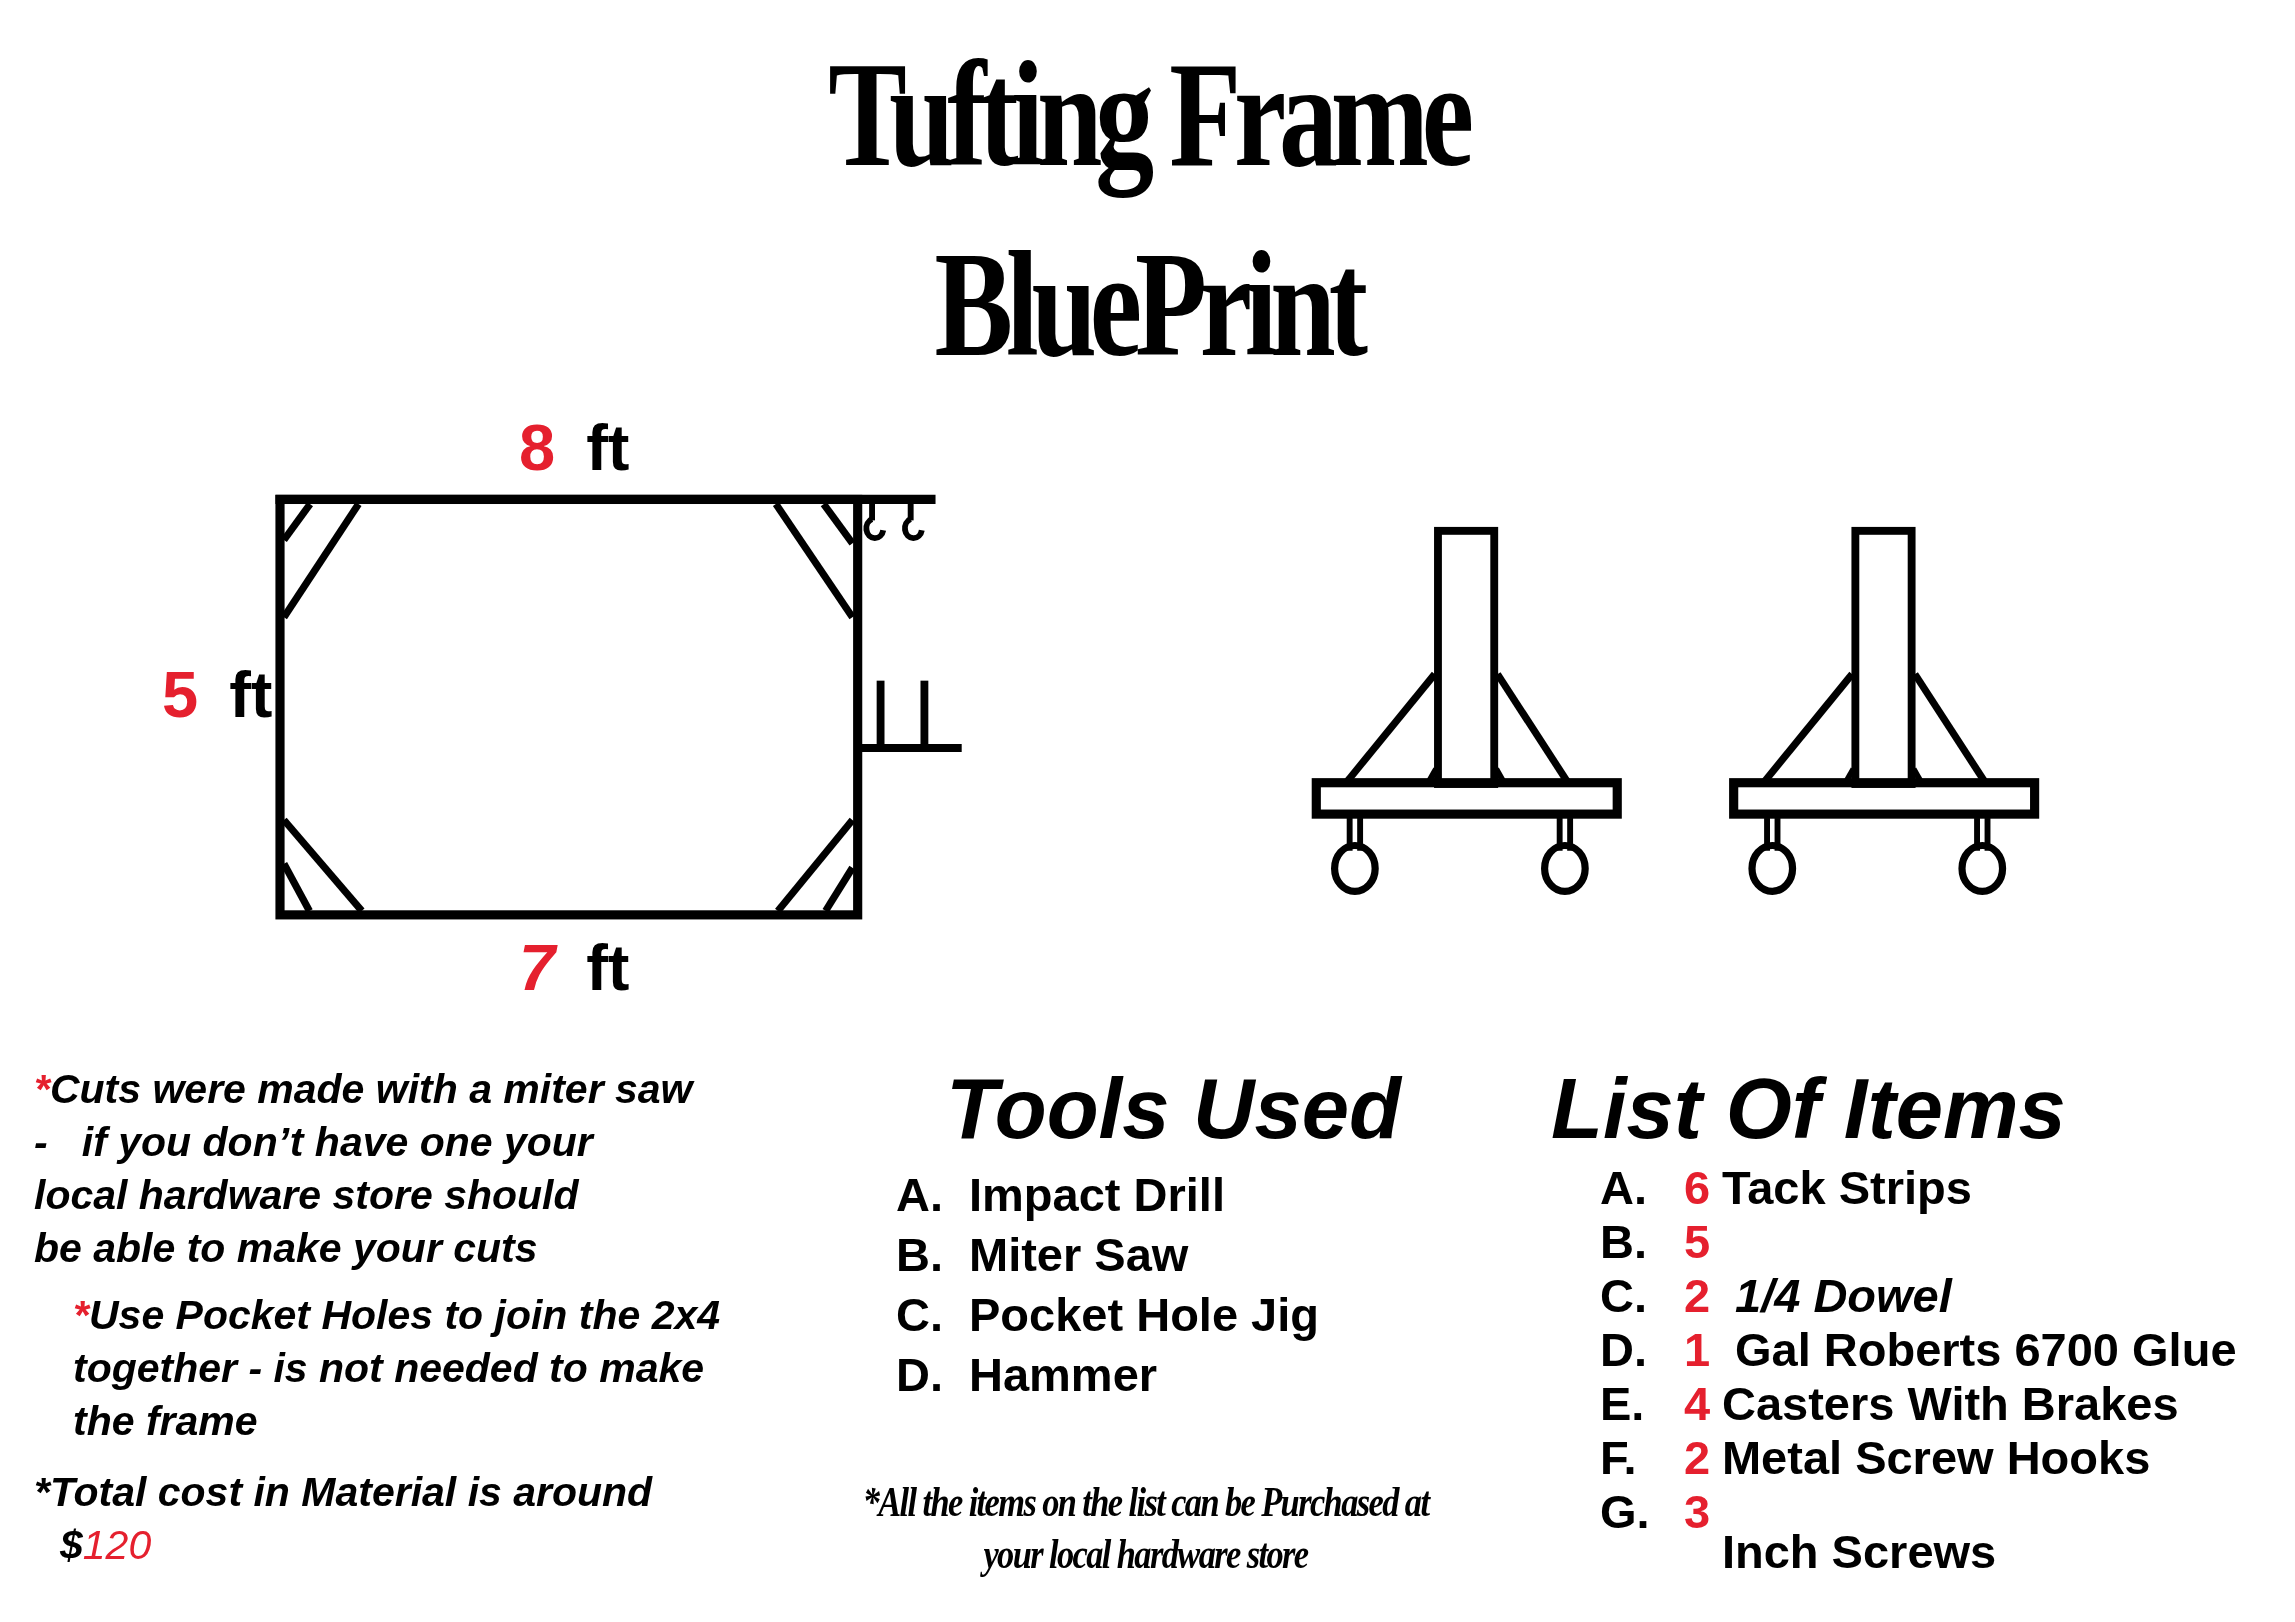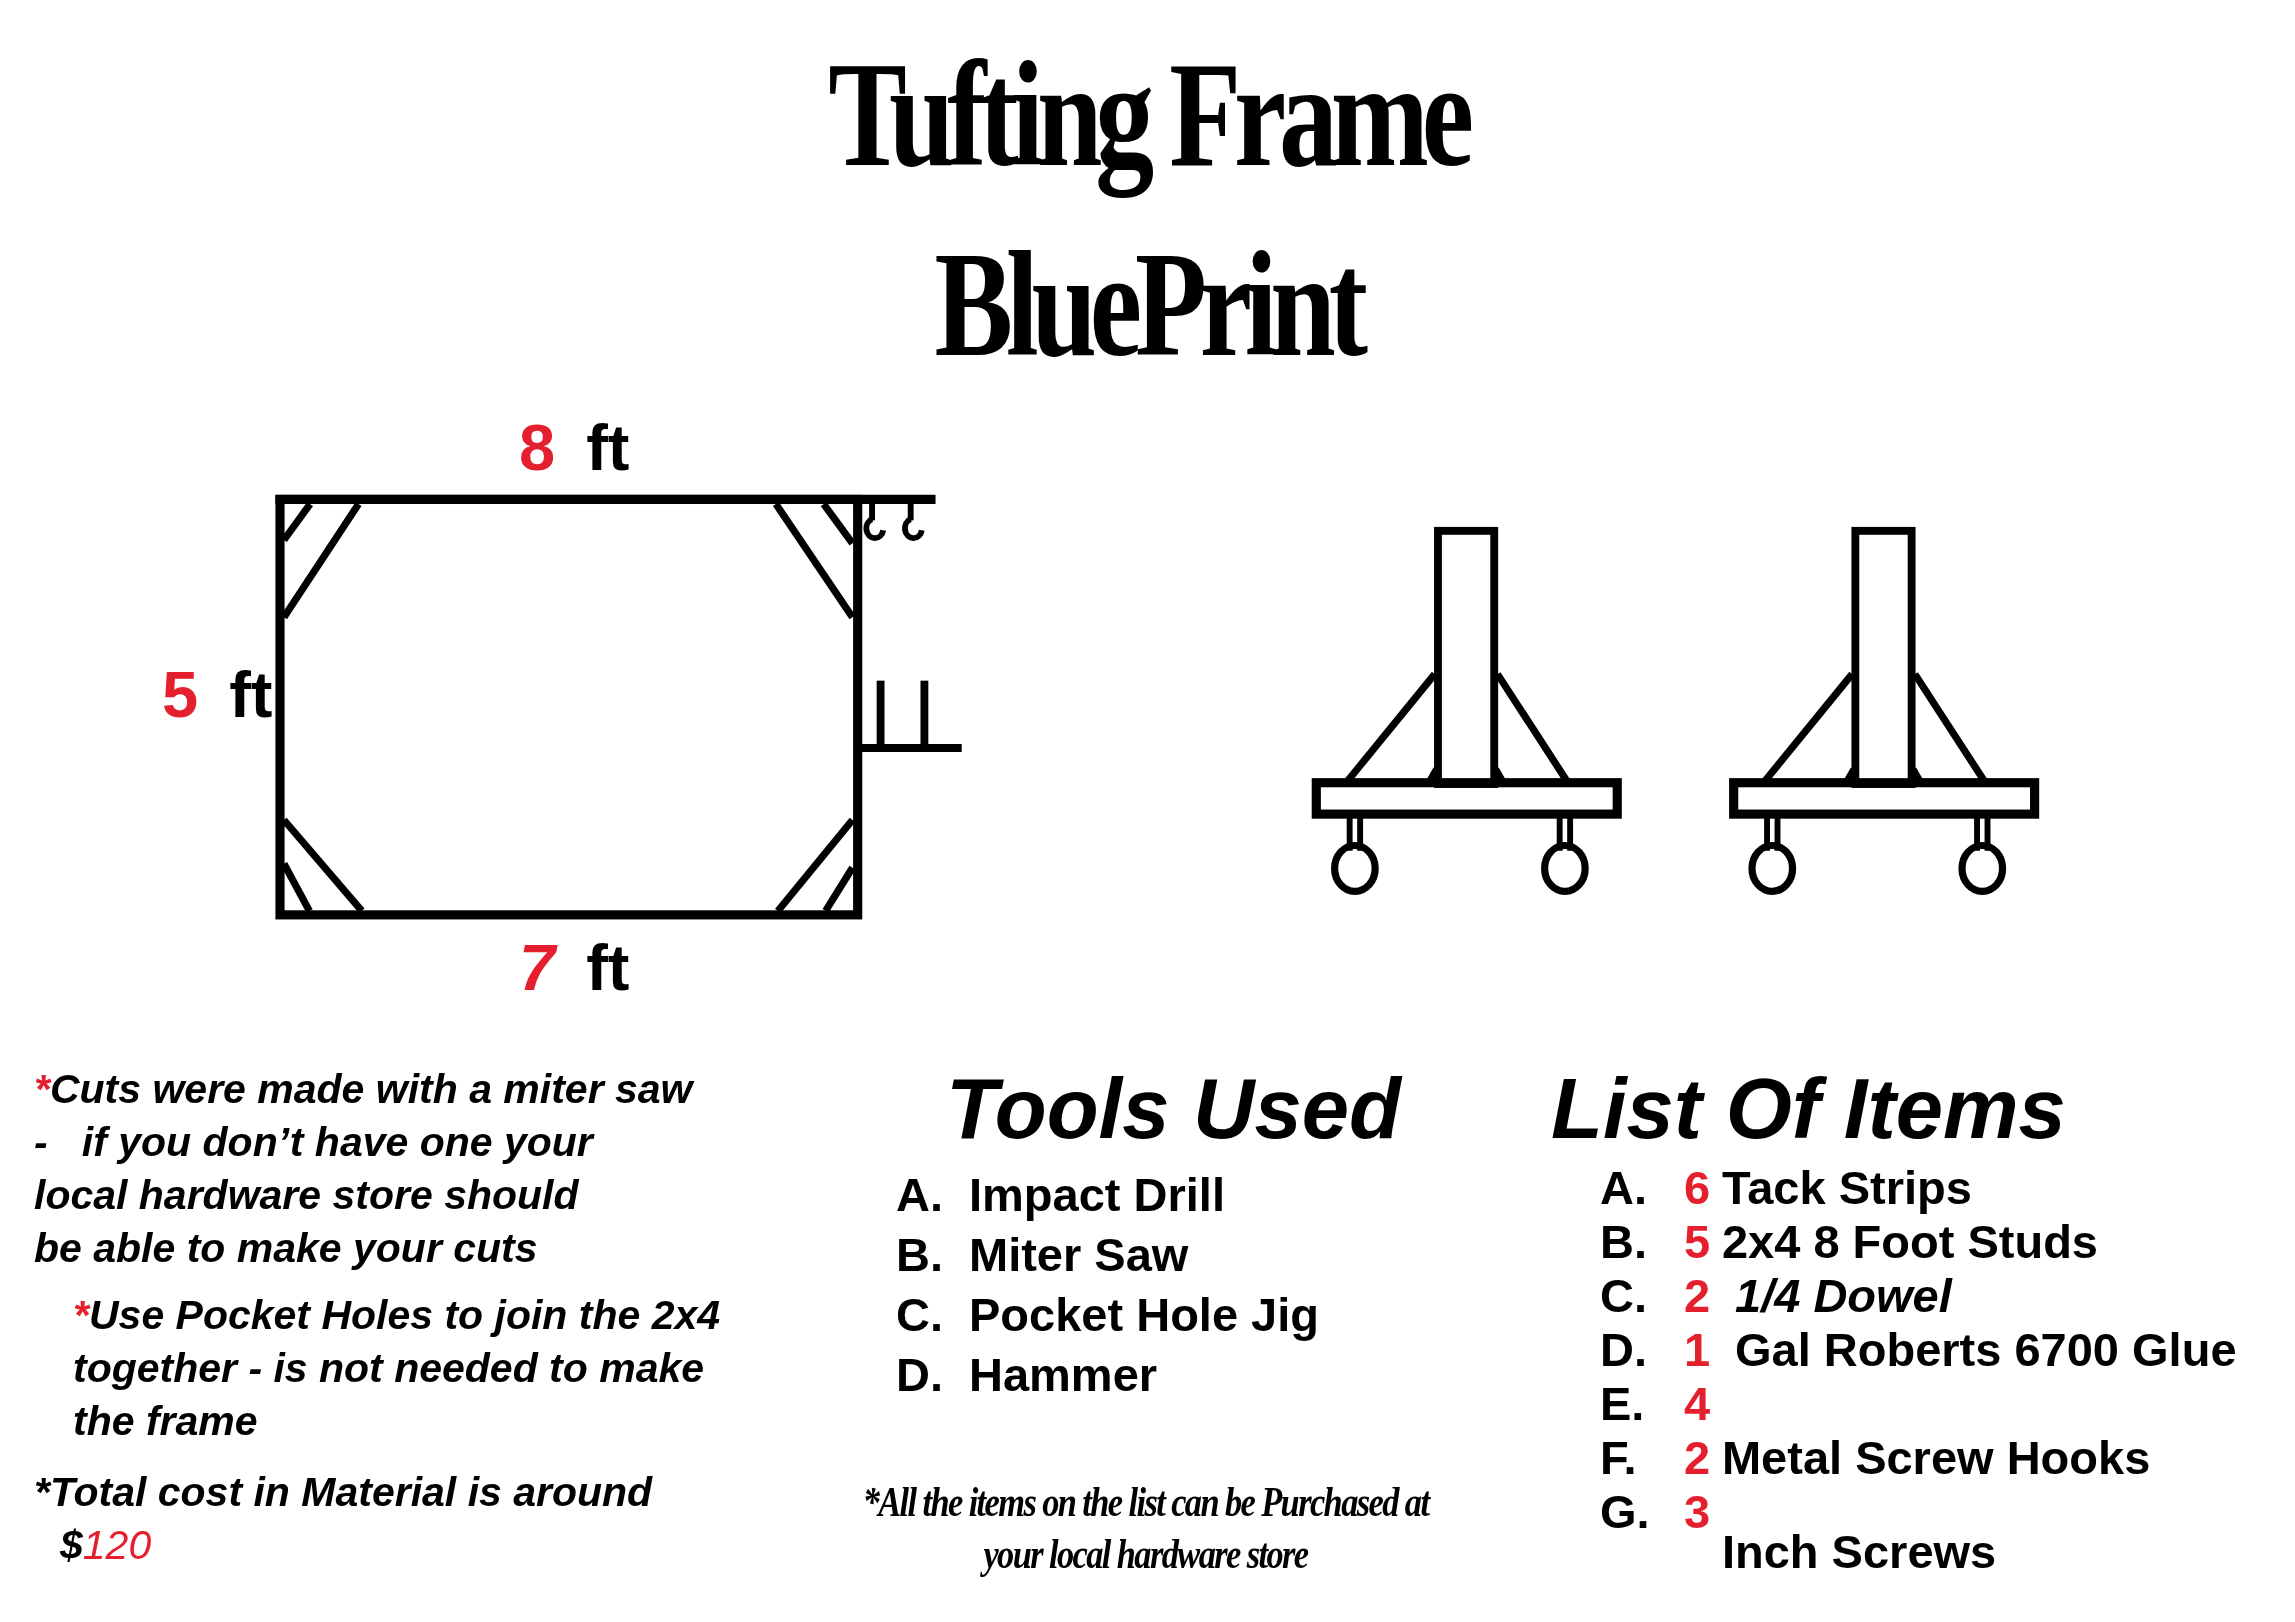--- a/index.html
+++ b/index.html
@@ -159,35 +159,35 @@
 <div class="abs heading" style="left:1551px; top:1060px;text-align:center;">List Of Items</div>
 <div class="abs list items" style="left:1600px; top:1161px; line-height:54px;">
   <div class="row">
       <span class="letter">A.</span>
       <span class="qty">6</span>
       <span style="white-space:pre;">Tack Strips</span>
     </div>
   <div class="row">
       <span class="letter">B.</span>
       <span class="qty">5</span>
-      <span style="white-space:pre;">2x4 8 Foot Studs</span>
     </div>
   <div class="row">
       <span class="letter">C.</span>
       <span class="qty">2</span>
       <span style="white-space:pre;font-style:italic;"> 1/4 Dowel</span>
     </div>
   <div class="row">
       <span class="letter">D.</span>
       <span class="qty">1</span>
       <span style="white-space:pre;"> Gal Roberts 6700 Glue</span>
     </div>
   <div class="row">
       <span class="letter">E.</span>
       <span class="qty">4</span>
+      <span style="white-space:pre;">Casters With Brakes</span>
     </div>
   <div class="row">
       <span class="letter">F.</span>
       <span class="qty">2</span>
       <span style="white-space:pre;">Metal Screw Hooks</span>
     </div>
   <div class="row">
       <span class="letter">G.</span>
       <span class="qty">3</span>
       <span style="white-space:pre;margin-top:40px;">Inch Screws</span>

